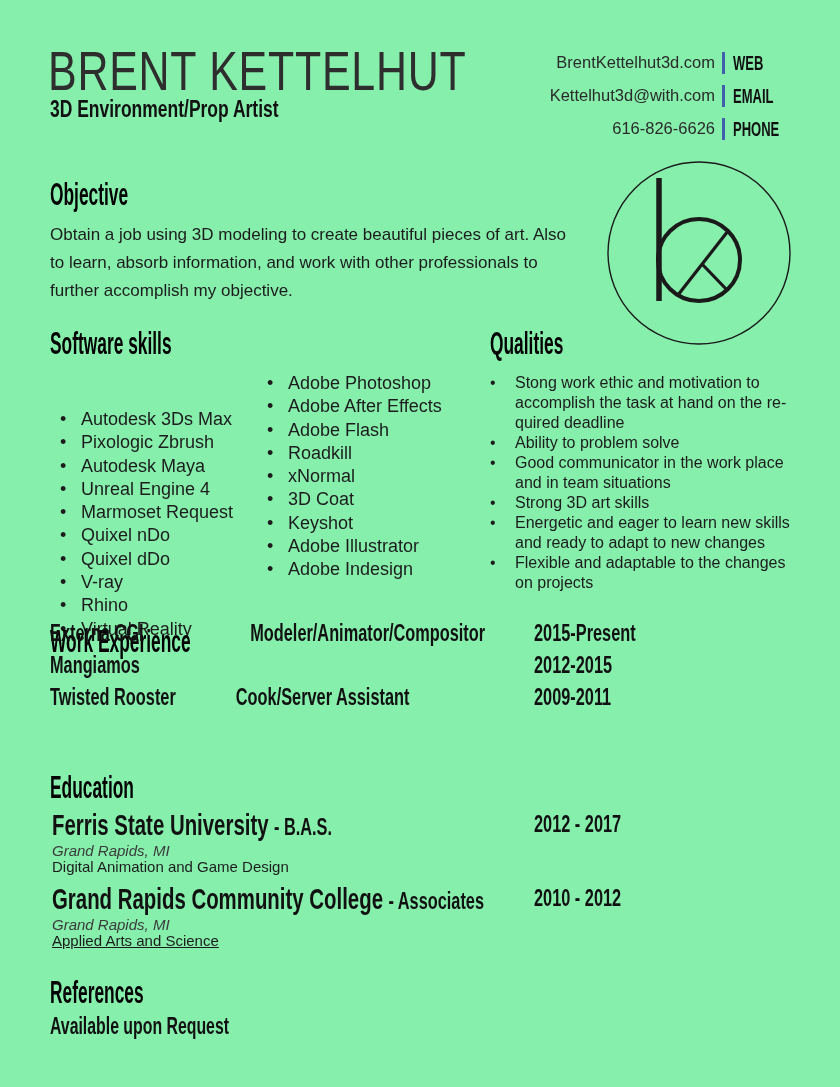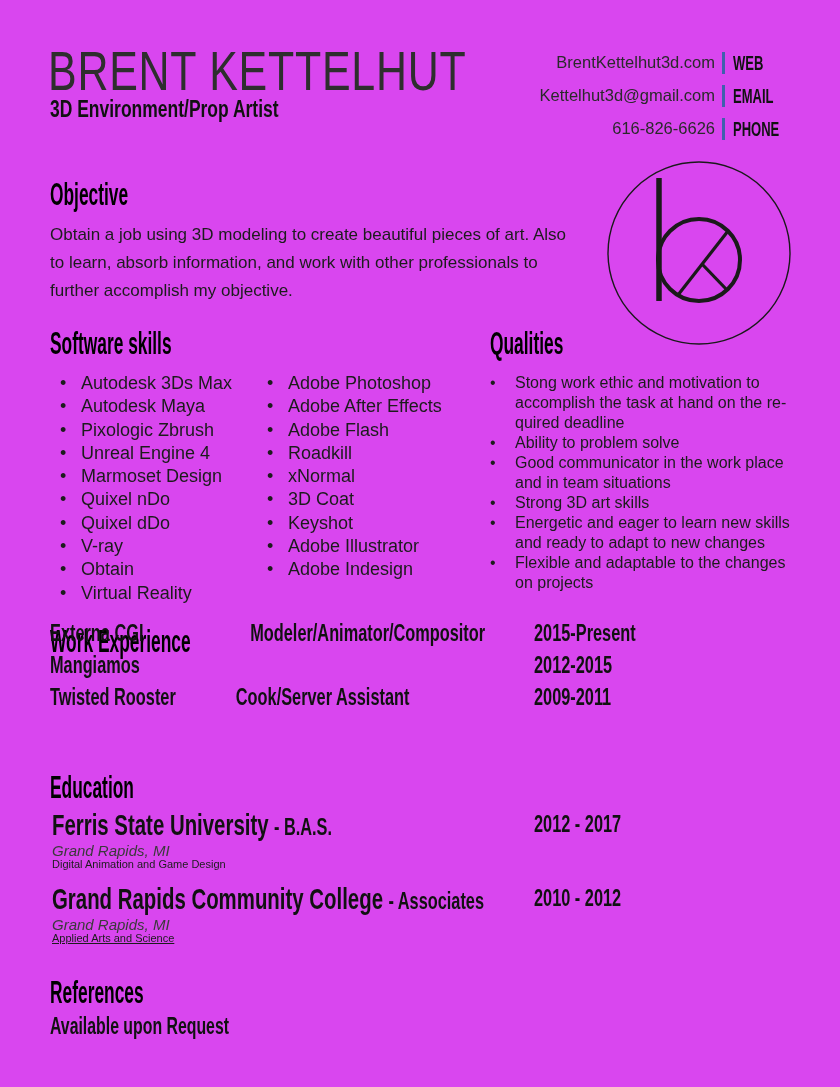--- a/index.html
+++ b/index.html
@@ -1,17 +1,17 @@
 <!DOCTYPE html>
 <html><head>
 <meta charset="utf-8">
 <style>
   html,body { margin:0; padding:0; background:#ffffff; }
   .page {
-    position:relative; width:840px; height:1087px; background:#d946ef;
+    position:relative; width:840px; height:1087px; background:#86efac;
     font-family:"Liberation Sans", sans-serif; color:#1d1d1d; overflow:hidden;
   }
   .abs { position:absolute; }
 
   
   .name {
     left:48px; top:44px; font-size:55px; font-weight:200; line-height:1;
     color:#2e2e2e; letter-spacing:1px; white-space:nowrap;
     transform:scaleX(0.78); transform-origin:0 0;
   }
@@ -39,21 +39,21 @@
     left:50px; top:221px; width:575px; font-size:17px; line-height:28px;
     color:#1c1c1c; white-space:pre-line;
   }
 
   
   .logo { left:604px; top:158px; width:190px; height:190px; }
 
   
   ul.plain { list-style:none; margin:0; padding:0; }
   .skills { left:60px; top:372px; display:flex; }
-  .skills ul.col1 { width:207px; }
+  .skills ul.col1 { width:207px;margin-top:36px; }
   .skills ul.col2 { width:230px; }
   .skills li { display:flex; font-size:18px; line-height:23.3px; color:#1c1c1c; }
   .blt { width:21px; flex:0 0 21px; }
   .blt::before { content:"\2022"; }
 
   .qualities-list { left:490px; top:373px; width:335px; }
   .qualities-list li { display:flex; font-size:16px; line-height:20px; color:#1c1c1c; }
   .qualities-list .blt { width:25px; flex:0 0 25px; }
   .q-text { white-space:pre-line; width:310px; }
 
@@ -79,21 +79,21 @@
     white-space:nowrap; transform:scaleX(0.68); transform-origin:0 0;
     font-weight:700; color:#111; line-height:1;
   }
   .edu-inst { font-size:30px; }
   .edu-degree { font-size:24px; margin-left:8px; }
   .edu-dates {
     font-size:24px; font-weight:700; line-height:1; color:#111;
     white-space:nowrap; transform:scaleX(0.68); transform-origin:0 0;
   }
   .edu-loc { font-size:15px; font-style:italic; color:#3a3a3a; line-height:1; }
-  .edu-prog { font-size:11px; color:#1c1c1c; line-height:1; }
+  .edu-prog { font-size:15px; color:#1c1c1c; line-height:1; }
 
   
   .ref-text {
     left:50px; top:1012px; font-size:24px; font-weight:700; line-height:1.2;
     white-space:nowrap; transform:scaleX(0.66); transform-origin:0 0; color:#111;
   }
 </style>
 </head>
 <body>
 
@@ -102,21 +102,21 @@
   <div class="abs name">BRENT KETTELHUT</div>
   <div class="abs subtitle">3D Environment/Prop Artist</div>
 
   <div class="abs contact">
     <div class="contact-row">
       <span class="c-value">BrentKettelhut3d.com</span>
       <span class="c-pipe"></span>
       <span class="c-label">WEB</span>
     </div>
     <div class="contact-row">
-      <span class="c-value">Kettelhut3d@gmail.com</span>
+      <span class="c-value">Kettelhut3d@with.com</span>
       <span class="c-pipe"></span>
       <span class="c-label">EMAIL</span>
     </div>
     <div class="contact-row">
       <span class="c-value">616-826-6626</span>
       <span class="c-pipe"></span>
       <span class="c-label">PHONE</span>
     </div>
   </div>
 
@@ -137,49 +137,49 @@
 
   <div class="abs section-h" style="left:50px; top:326px;">Software skills</div>
   <div class="abs skills">
     <ul class="plain col1">
       <li>
           <span class="blt"></span>
           <span>Autodesk 3Ds Max</span>
         </li>
       <li>
           <span class="blt"></span>
+          <span>Pixologic Zbrush</span>
+        </li>
+      <li>
+          <span class="blt"></span>
           <span>Autodesk Maya</span>
         </li>
       <li>
           <span class="blt"></span>
-          <span>Pixologic Zbrush</span>
-        </li>
-      <li>
-          <span class="blt"></span>
           <span>Unreal Engine 4</span>
         </li>
       <li>
           <span class="blt"></span>
-          <span>Marmoset Design</span>
+          <span>Marmoset Request</span>
         </li>
       <li>
           <span class="blt"></span>
           <span>Quixel nDo</span>
         </li>
       <li>
           <span class="blt"></span>
           <span>Quixel dDo</span>
         </li>
       <li>
           <span class="blt"></span>
           <span>V-ray</span>
         </li>
       <li>
           <span class="blt"></span>
-          <span>Obtain</span>
+          <span>Rhino</span>
         </li>
       <li>
           <span class="blt"></span>
           <span>Virtual Reality</span>
         </li>
     </ul>
     <ul class="plain col2">
       <li>
           <span class="blt"></span>
           <span>Adobe Photoshop</span>

